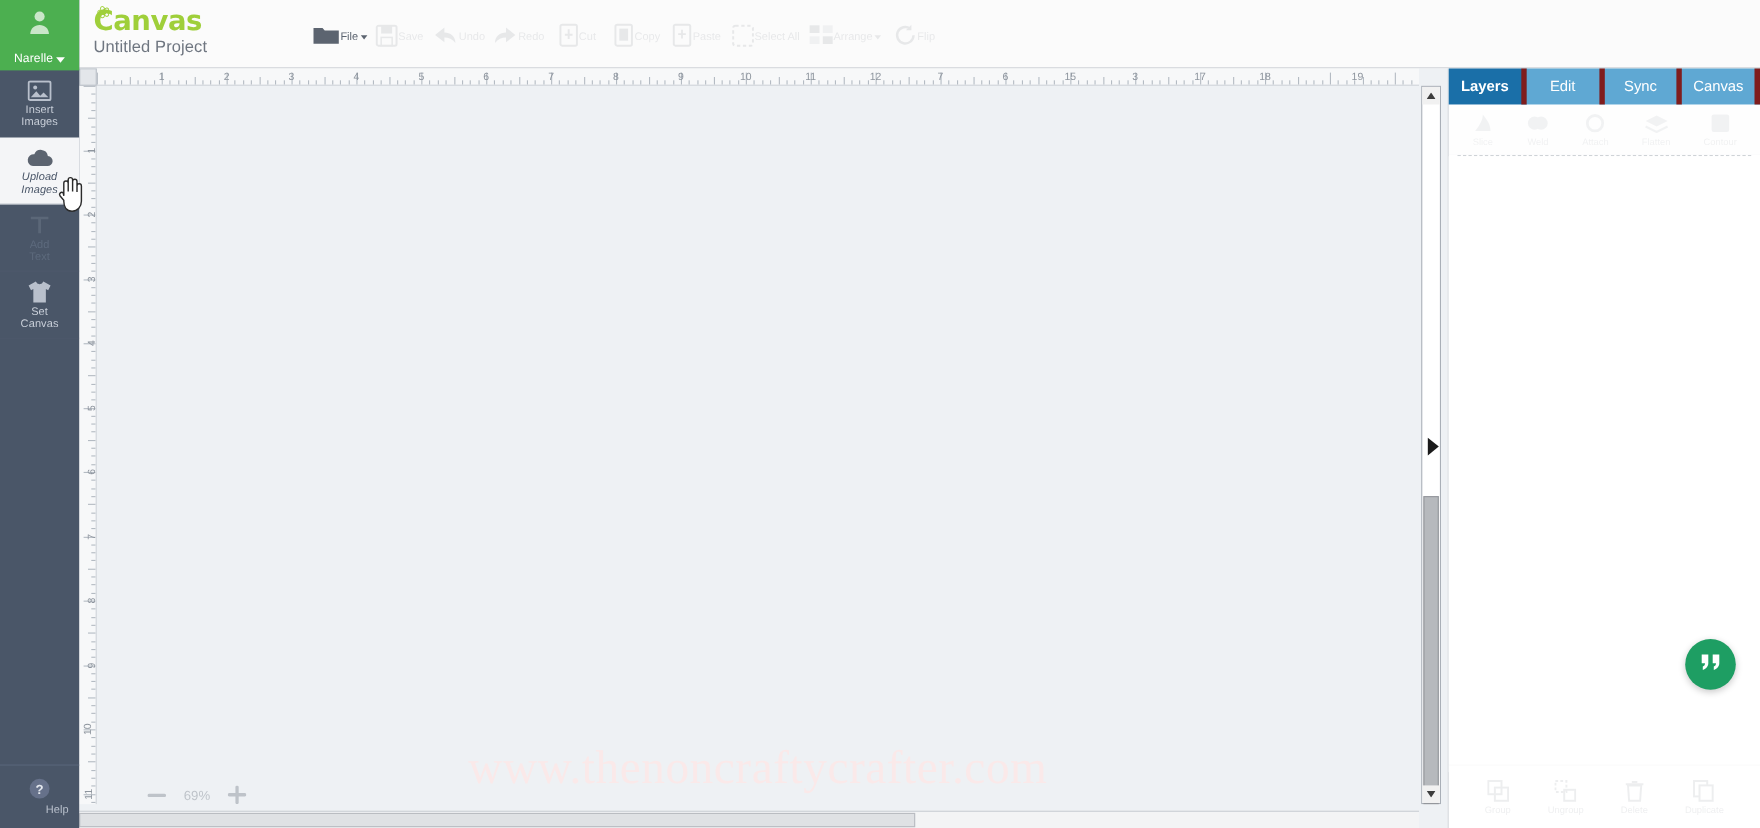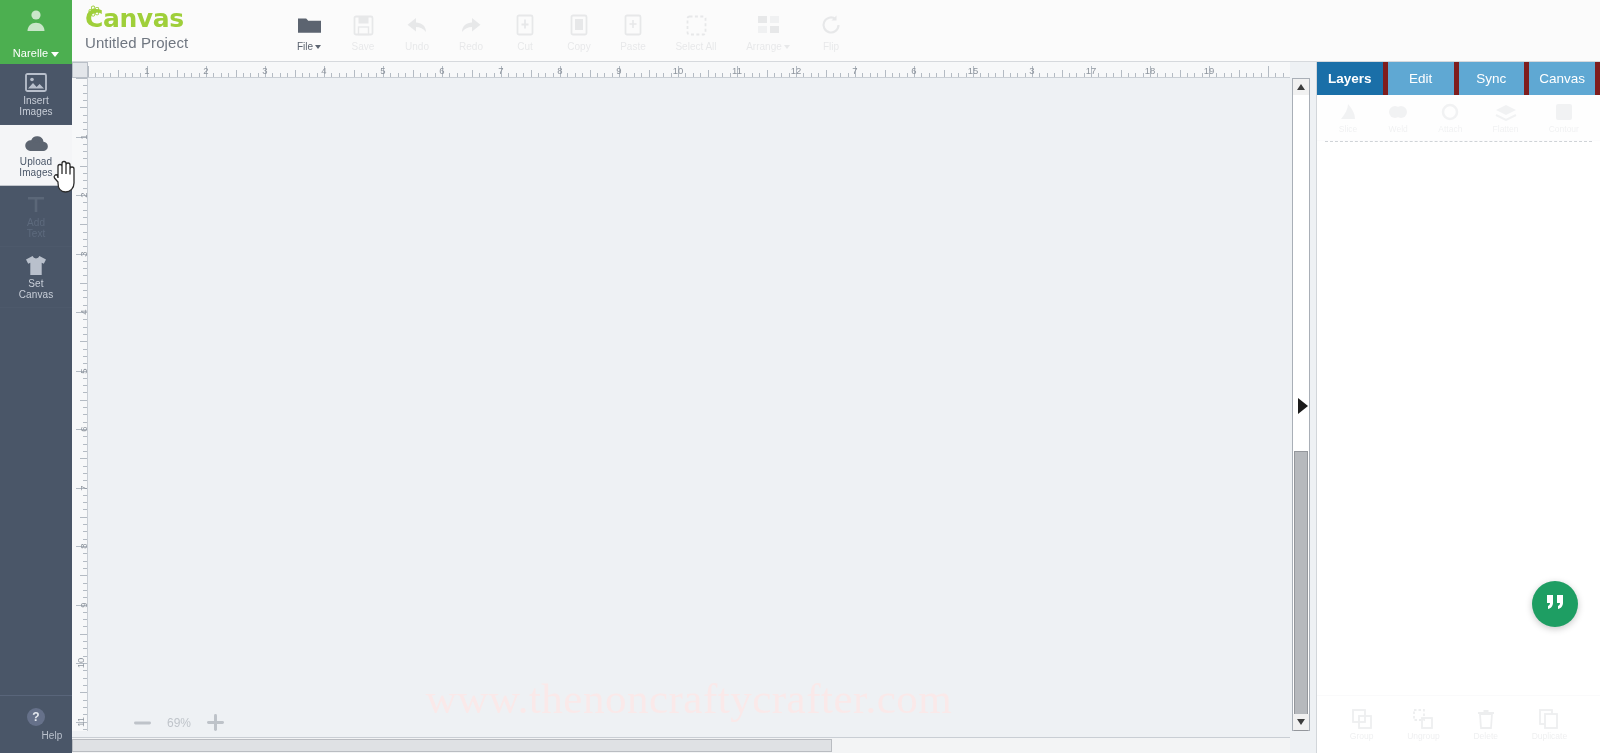--- a/index.html
+++ b/index.html
@@ -36,21 +36,21 @@
     height: 61px; display: flex; flex-direction: column; align-items: center;
     justify-content: center; cursor: pointer; position: relative;
     border-bottom: 1px solid #55617350;
   }
   .rail-item .rail-ic { margin-bottom: 3px; height: 22px; display:flex; align-items:center;}
   .rail-label {
     font-size: 10px; line-height: 10.5px; color: #c8ced8; text-align: center;
     letter-spacing: .1px;
   }
   .rail-item.active { background: #f4f5f7; }
-  .rail-item.active .rail-label { color: #4a5668; }
+  .rail-item.active .rail-label { color: #4a5668; font-style: italic; }
   .rail-item.dim .rail-label { color: #5d6a7d; }
   #rail-spacer { flex: 1; }
   #help-item {
     height: 58px; display: flex; flex-direction: column; align-items: center;
     justify-content: center; cursor: pointer; border-top: 1px solid #5a footer;
     border-top: 1px solid #59657a;
   }
   #help-item .rail-label { color: #b9c0cc; margin-left: 32px; }
 
   
@@ -66,21 +66,21 @@
   }
   #cricut-logo .sprout {
     position: absolute; left: 3px; top: -8px; font-size: 15px; color: #9fcf3a;
     transform: rotate(-18deg);
   }
   #project-title {
     font-size: 15px; color: #6f7680; margin-top: 2px; letter-spacing: .1px;
   }
   #tools { position: absolute; left: 210px; top: 0; height: 61px; display: flex; }
   .tool {
-    width: 54px; display: flex; flex-direction: column; align-items: center;
+    width: 54px; display: flex; flex-direction: row; align-items: center;
     justify-content: center; cursor: pointer; padding-top: 3px;
   }
   .tool .t-ic { height: 26px; display: flex; align-items: center; justify-content: center; }
   .tool .t-lb {
     font-size: 10px; color: #5c6470; margin-top: 3px; white-space: nowrap;
     display: flex; align-items: center; gap: 2px;
   }
   .tool.disabled { opacity: .12; cursor: default; }
   .tool.wide { width: 72px; }
   .caret-sm {
@@ -583,21 +583,21 @@
         <span class="rnum-h" style="left: 531px; bottom: 1px;">9</span>
         <span class="rnum-h" style="left: 590px; bottom: 1px;">10</span>
         <span class="rnum-h" style="left: 649px; bottom: 1px;">11</span>
         <span class="rnum-h" style="left: 708px; bottom: 1px;">12</span>
         <span class="rnum-h" style="left: 767px; bottom: 1px;">7</span>
         <span class="rnum-h" style="left: 826px; bottom: 1px;">6</span>
         <span class="rnum-h" style="left: 885px; bottom: 1px;">15</span>
         <span class="rnum-h" style="left: 944px; bottom: 1px;">3</span>
         <span class="rnum-h" style="left: 1003px; bottom: 1px;">17</span>
         <span class="rnum-h" style="left: 1062px; bottom: 1px;">18</span>
-        <span class="rnum-h" style="left: 1121px; bottom: 1px; text-align: center;">19</span>
+        <span class="rnum-h" style="left: 1146px; bottom: 1px; text-align: center;">19</span>
         <span class="rnum-h" style="left: 1180px; bottom: 13px;">20</span>
       </div>
     <div id="ruler-v">
         <div class="tick-v" style="top: 0px; width: 11px;"></div>
         <div class="tick-v" style="top: 7.31px; width: 4px;"></div>
         <div class="tick-v" style="top: 14.63px; width: 4px;"></div>
         <div class="tick-v" style="top: 21.94px; width: 4px;"></div>
         <div class="tick-v" style="top: 29.25px; width: 7px;"></div>
         <div class="tick-v" style="top: 36.56px; width: 4px;"></div>
         <div class="tick-v" style="top: 43.88px; width: 4px;"></div>

